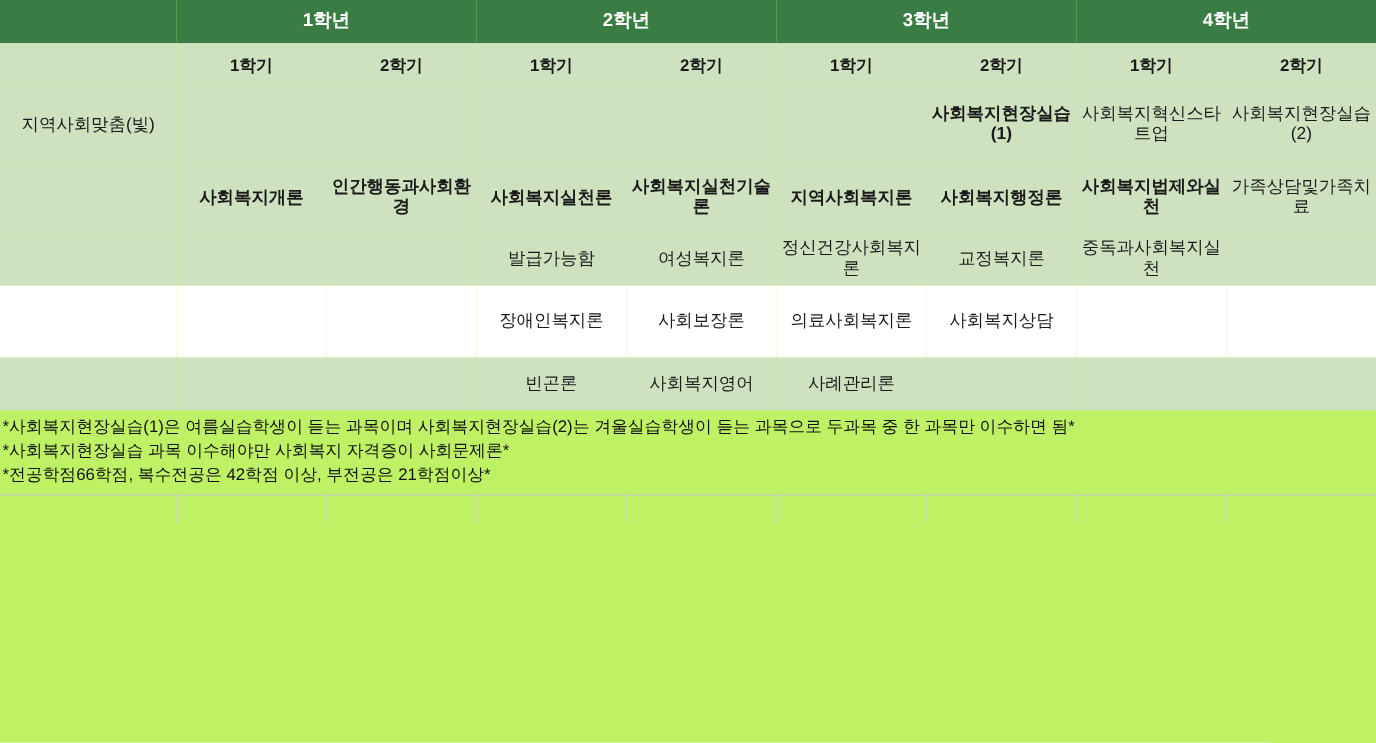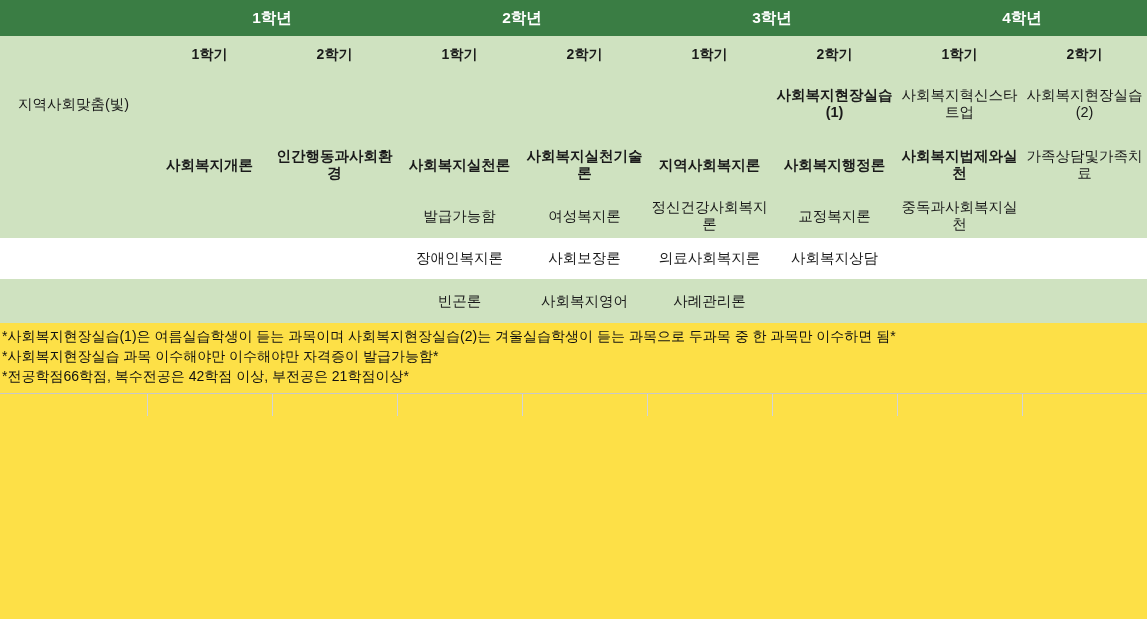--- a/index.html
+++ b/index.html
@@ -6,21 +6,21 @@
     margin: 0;
     padding: 0;
     background: #ffffff;
     font-family: "Liberation Sans", sans-serif;
   }
   #page {
     width: 1147px;
     height: 619px;
     position: relative;
     overflow: hidden;
-    background: #fde047;
+    background: #bef264;
   }
   table.curriculum {
     border-collapse: collapse;
     table-layout: fixed;
     width: 1147px;
   }
   table.curriculum td {
     padding: 0;
     margin: 0;
     vertical-align: middle;
@@ -164,21 +164,21 @@
           <td class="label"></td>
           <td class="cell normal"></td>
           <td class="cell normal"></td>
           <td class="cell normal">발급가능함</td>
           <td class="cell normal">여성복지론</td>
           <td class="cell normal">정신건강사회복지론</td>
           <td class="cell normal">교정복지론</td>
           <td class="cell normal">중독과사회복지실천</td>
           <td class="cell normal"></td>
         </tr>
-        <tr class="band-white" style="height: 41px;">
+        <tr class="band-white" style="height: 60px;">
           <td class="label"></td>
           <td class="cell normal"></td>
           <td class="cell normal"></td>
           <td class="cell normal">장애인복지론</td>
           <td class="cell normal">사회보장론</td>
           <td class="cell normal">의료사회복지론</td>
           <td class="cell normal">사회복지상담</td>
           <td class="cell normal"></td>
           <td class="cell normal"></td>
         </tr>
@@ -191,21 +191,21 @@
           <td class="cell normal">사례관리론</td>
           <td class="cell normal"></td>
           <td class="cell normal"></td>
           <td class="cell normal"></td>
         </tr>
       </tbody>
   </table>
 
   <div class="notes">
     <div>*사회복지현장실습(1)은 여름실습학생이 듣는 과목이며 사회복지현장실습(2)는 겨울실습학생이 듣는 과목으로 두과목 중 한 과목만 이수하면 됨*</div>
-    <div>*사회복지현장실습 과목 이수해야만 이수해야만 자격증이 발급가능함*</div>
+    <div>*사회복지현장실습 과목 이수해야만 사회복지 자격증이 사회문제론*</div>
     <div>*전공학점66학점, 복수전공은 42학점 이상, 부전공은 21학점이상*</div>
   </div>
 
   <div class="footer-rule">
     <span class="tick" style="left:147px"></span>
     <span class="tick" style="left:272px"></span>
     <span class="tick" style="left:397px"></span>
     <span class="tick" style="left:522px"></span>
     <span class="tick" style="left:647px"></span>
     <span class="tick" style="left:772px"></span>

